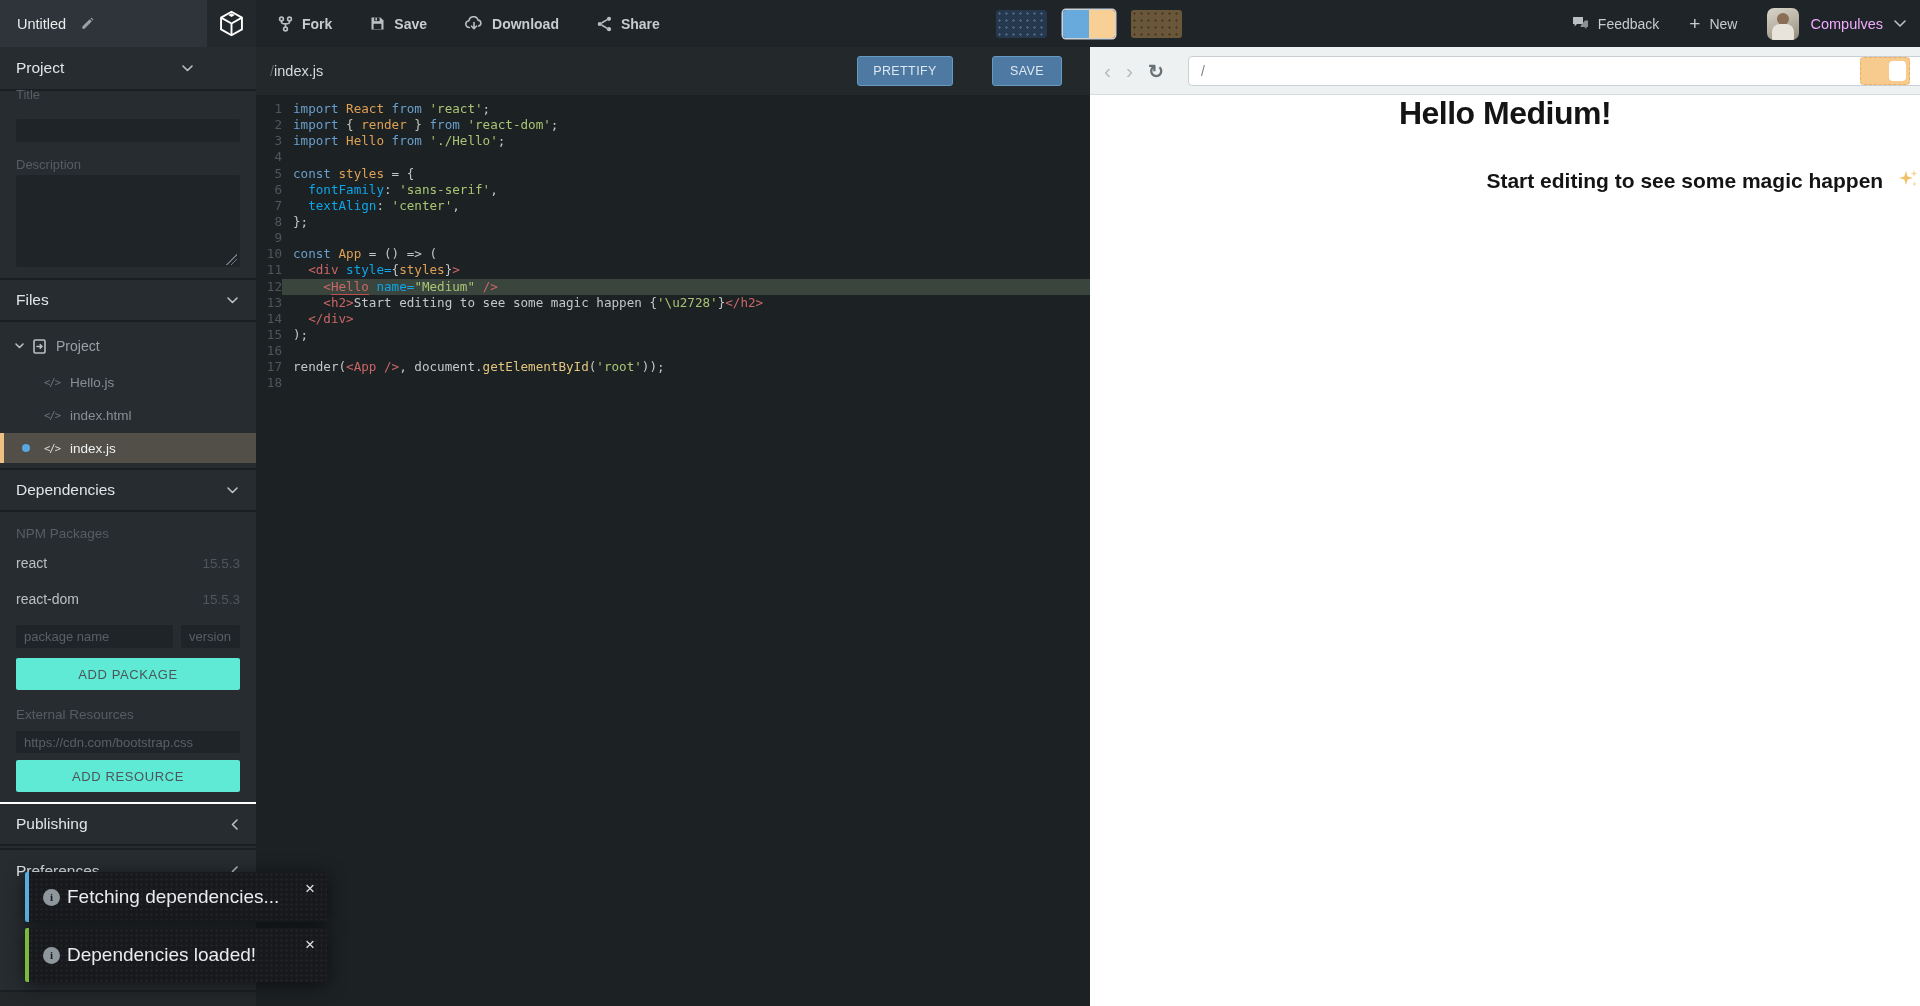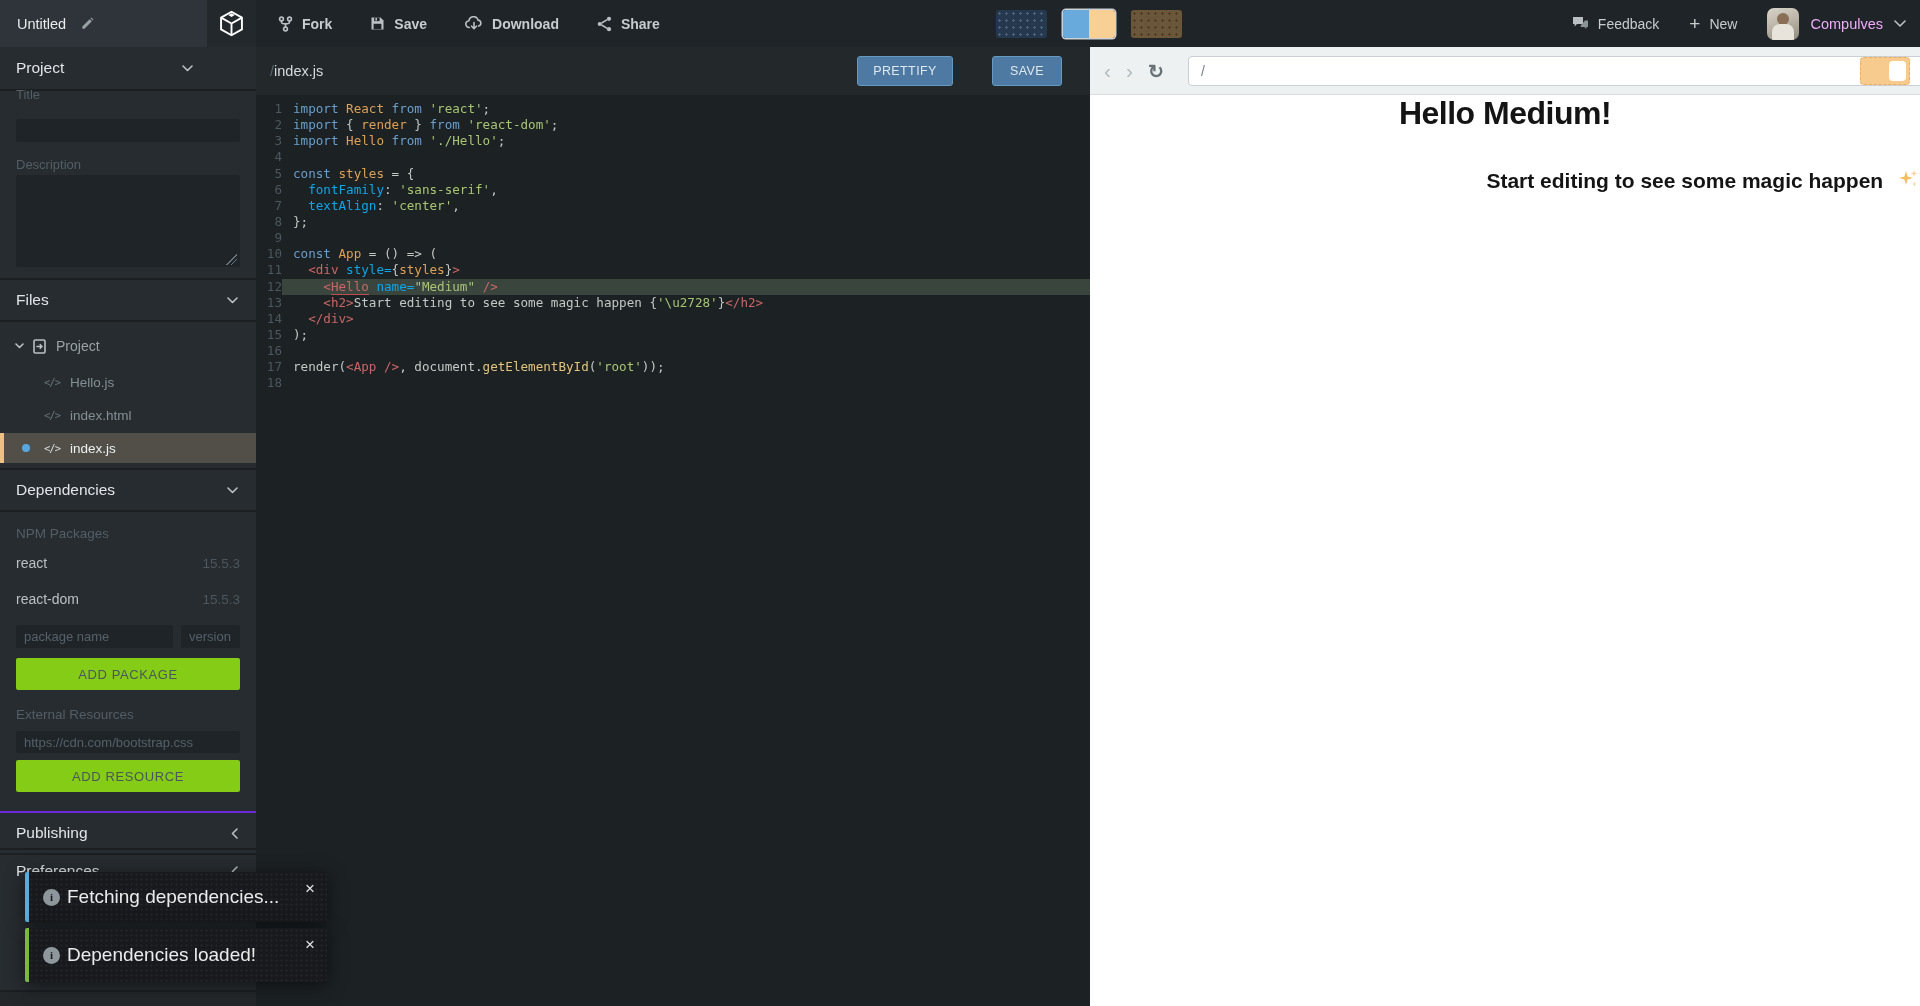--- a/index.html
+++ b/index.html
@@ -48,21 +48,21 @@
   .tree-file-label { color:#858f94; font-size:13.5px; margin-left:10px; }
   .code-glyph { font-family:"DejaVu Sans Mono",monospace; font-size:10.5px; color:#6a747a; letter-spacing:-1px; }
   .row-selected { background:#514f47; }
   .row-selected .tree-file-label { color:#eef0f1; }
   .row-selected .code-glyph { color:#d9dcde; }
   .accent-bar { position:absolute; left:0; top:0; width:4px; height:30px; background:#eec183; }
   .unsaved-dot { position:absolute; left:22px; top:11px; width:8px; height:8px; border-radius:50%; background:#58a7e0; }
   .dep-row { position:absolute; left:16px; width:224px; display:flex; justify-content:space-between; align-items:center; }
   .dep-name { color:#b9c0c4; font-size:14px; }
   .dep-version { color:#4d575d; font-size:13.5px; }
-  .side-btn { position:absolute; left:16px; width:224px; height:32px; background:#84cc16; border:0; border-radius:2px;
+  .side-btn { position:absolute; left:16px; width:224px; height:32px; background:#5eead4; border:0; border-radius:2px;
     color:#4c565c; font-size:13px; letter-spacing:.6px; cursor:pointer; font-family:"Liberation Sans",sans-serif; }
   .bottom-strip { position:absolute; left:0; bottom:0; width:256px; height:16px; background:#232729; border-top:2px solid #1b1f22; }
 
   
   .editor { position:absolute; left:256px; top:47px; width:834px; bottom:0; background:#1c2124; z-index:4; }
   .editor-header { position:relative; height:48px; background:#23282b; }
   .file-tab { position:absolute; left:14px; top:0; height:48px; display:flex; align-items:center; font-size:14.5px; cursor:pointer; }
   .tab-slash { color:#5a646a; }
   .tab-name { color:#d6dadc; }
   .ed-btn { position:absolute; top:9px; height:30px; background:#4d79a3; border:1px solid #659ac2; border-radius:3px;
@@ -266,21 +266,21 @@
     <span class="dep-version">15.5.3</span>
   </div>
   <input class="side-input" style="top: 578px; height: 23px; width: 157px;" placeholder="package name">
   <input class="side-input" style="top: 578px; left: 181px; width: 59px; height: 23px;" placeholder="version">
   <button class="side-btn dots-dark" style="top:611px;">ADD PACKAGE</button>
 
   <span class="side-label" style="top:660px; font-size:13.5px;">External Resources</span>
   <input class="side-input" style="top: 684px; height: 22px;" placeholder="https://cdn.com/bootstrap.css">
   <button class="side-btn dots-dark" style="top:713px;">ADD RESOURCE</button>
 
-  <div class="side-header" style="top:755px; border-top:2px solid #6d28d9;margin-top:9px;">
+  <div class="side-header" style="top:755px; border-top:2px solid #ffffff;">
     <span>Publishing</span>
     <span class="chev">
       <svg width="7" height="11" viewBox="0 0 7 11" class="icon-stroke">
           <polyline points="6,1 1.5,5.5 6,10"></polyline>
         </svg>
     </span>
   </div>
   <div class="side-header" style="top:801px; border-top:2px solid #1b1f22; border-bottom:0;">
     <span>Preferences</span>
     <span class="chev">

